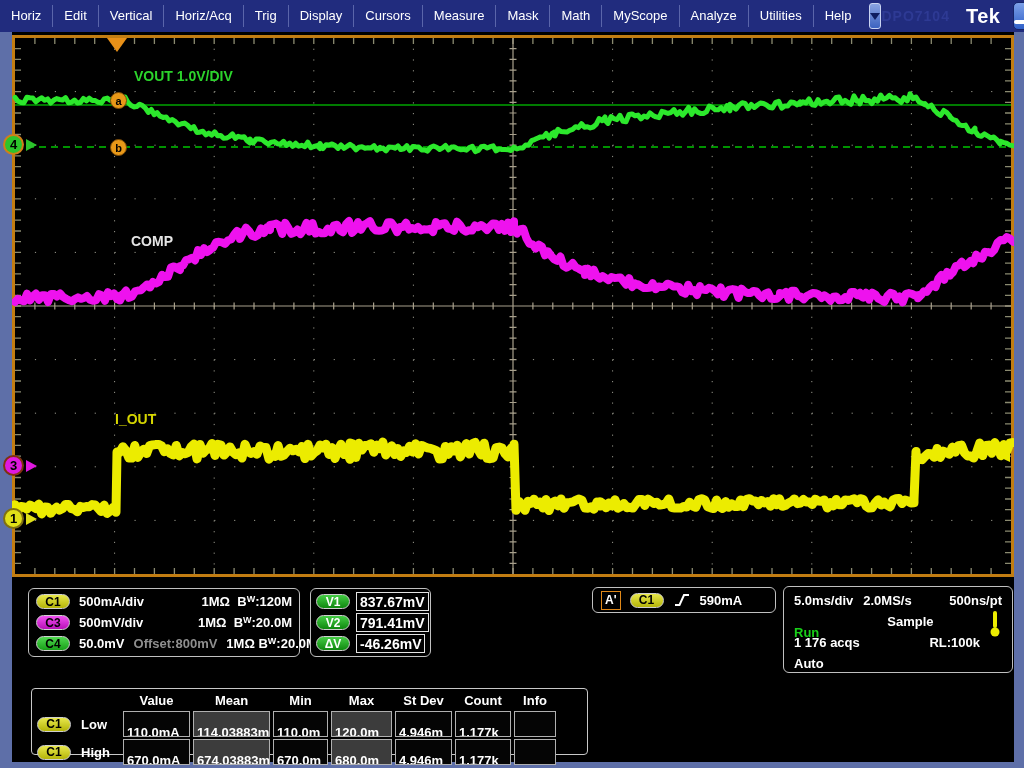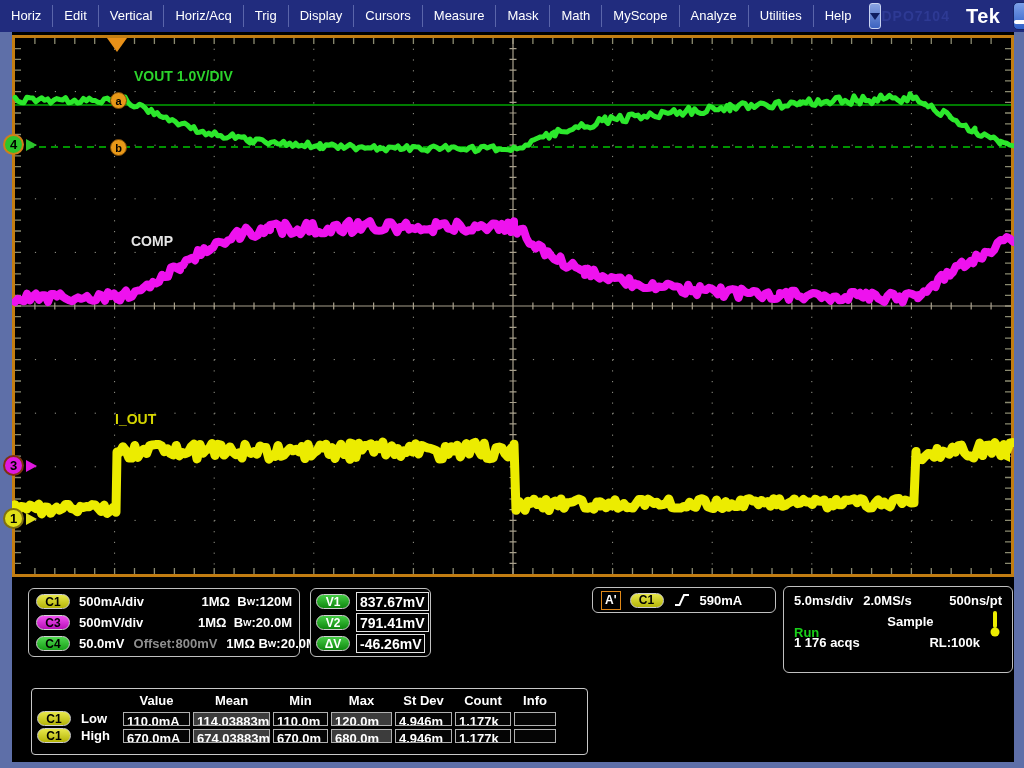--- a/index.html
+++ b/index.html
@@ -34,37 +34,37 @@
   
   .panel{position:absolute;box-sizing:border-box;border:1px solid #c0c0c0;border-radius:6px;background:#000;
          color:#fff;font-size:13px;font-weight:bold;z-index:8;}
   .pill{display:inline-flex;align-items:center;justify-content:center;width:34px;height:15px;min-width:34px;
         border-radius:8px;font-size:12px;font-weight:bold;color:#000;border:1px solid #cfcfcf;box-sizing:border-box;}
   .pill.y{background:linear-gradient(#e8e84c,#b4b408);}
   .pill.m{background:linear-gradient(#f050f0,#b810b8);}
   .pill.g{background:linear-gradient(#50d850,#18a018);}
   .pill.gv{background:linear-gradient(#44cc44,#0f880f);color:#fff;}
   .ro-row{display:flex;align-items:center;height:21px;gap:9px;padding:0 4px;}
-  .ro-right{margin-left:auto;display:flex;align-items:center;white-space:nowrap;}
+  .ro-right{margin-left:auto;display:flex;white-space:nowrap;}
   .ro-right sub{font-size:9px;}
   .ro-offset{color:#8f8f8f;}
   .cv-row{display:flex;align-items:center;height:21px;gap:6px;}
   .cv-box{width:88px;height:19px;border:1px solid #e4e4e4;font-size:14px;display:flex;align-items:center;padding:0 3px;box-sizing:border-box;}
   .trg-panel{display:flex;align-items:center;gap:9px;padding:0 8px;}
   .trg-a{border:1px solid #e08818;padding:0 3px;height:17px;line-height:17px;font-size:12px;}
   .hz-row{display:flex;align-items:center;height:21px;padding:0 2px;}
   .run{color:#18d018;margin-top:22px;}
   .thermo{position:absolute;right:11px;top:23px;}
   
   .mtable{position:absolute;left:31px;top:688px;width:557px;height:67px;box-sizing:border-box;
           border:1px solid #c8c8c8;border-radius:4px;background:#000;padding:3px 4px;z-index:8;}
   .mt-grid{display:grid;grid-template-columns:84px 67px 77px 55px 61px 57px 56px 42px;
            column-gap:3px;row-gap:2px;align-items:center;font-size:13px;font-weight:bold;color:#fff;}
   .mhead{text-align:center;height:17px;line-height:17px;}
-  .mcell{border:1px solid #b0b0b0;height:14px;line-height:17px;padding:0 3px;background:#050505;
+  .mcell{border:1px solid #b0b0b0;height:14px;line-height:17px;padding:12px 3px;background:#050505;
          overflow:hidden;white-space:nowrap;box-sizing:border-box;}
   .mcell.alt{background:#3c3c3c;}
   .mlabel{display:flex;align-items:center;gap:10px;padding-left:1px;}
 </style>
 </head>
 <body>
 
 <div class="menubar">
   <div class="mi">Horiz</div>
   <div class="mi">Edit</div>
@@ -177,20 +177,23 @@
     <span style="margin-left:auto">500ns/pt</span>
   </div>
   <div class="hz-row">
     <span class="run">Run</span>
     <span style="margin-left:68px">Sample</span>
   </div>
   <div class="hz-row">
     <span>1 176 acqs</span>
     <span style="margin-left:auto;margin-right:22px">RL:100k</span>
   </div>
+  <div class="hz-row">
+    <span>Auto</span>
+  </div>
   <svg class="thermo" width="12" height="28">
     <rect x="4" y="1" width="4" height="17" rx="2" fill="#ecec00"></rect>
     <circle cx="6" cy="22" r="4.5" fill="#ecec00"></circle>
   </svg>
 </div>
 
 <div class="mtable">
   <div class="mt-grid">
     <span class="mhead"></span>
     <span class="mhead">Value</span>

